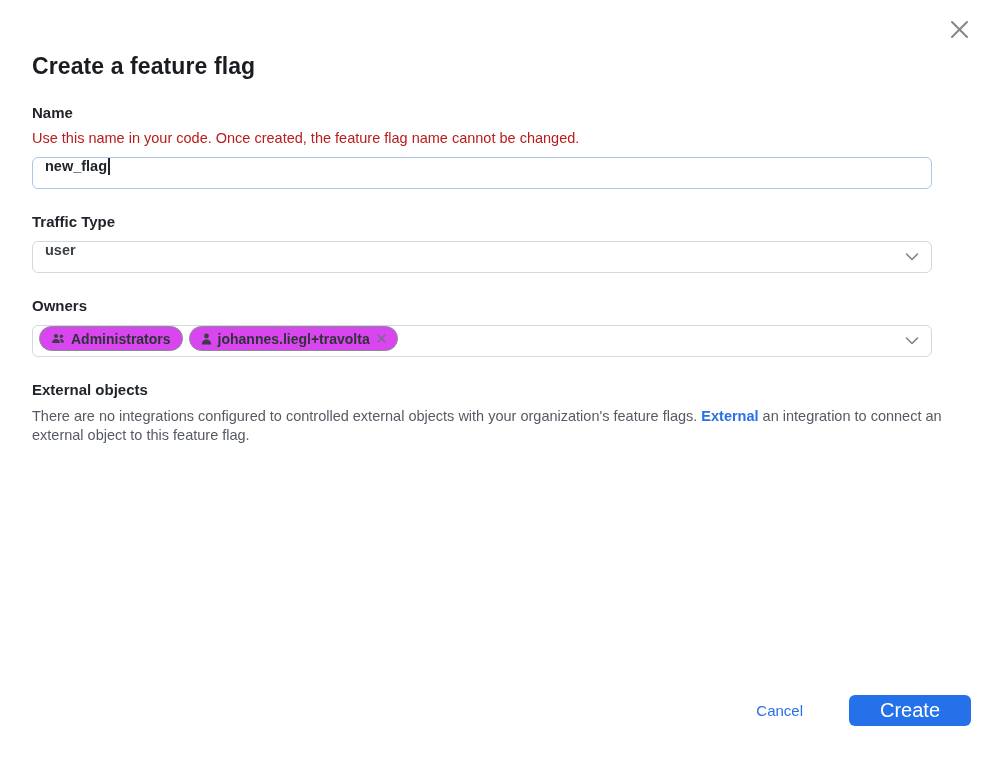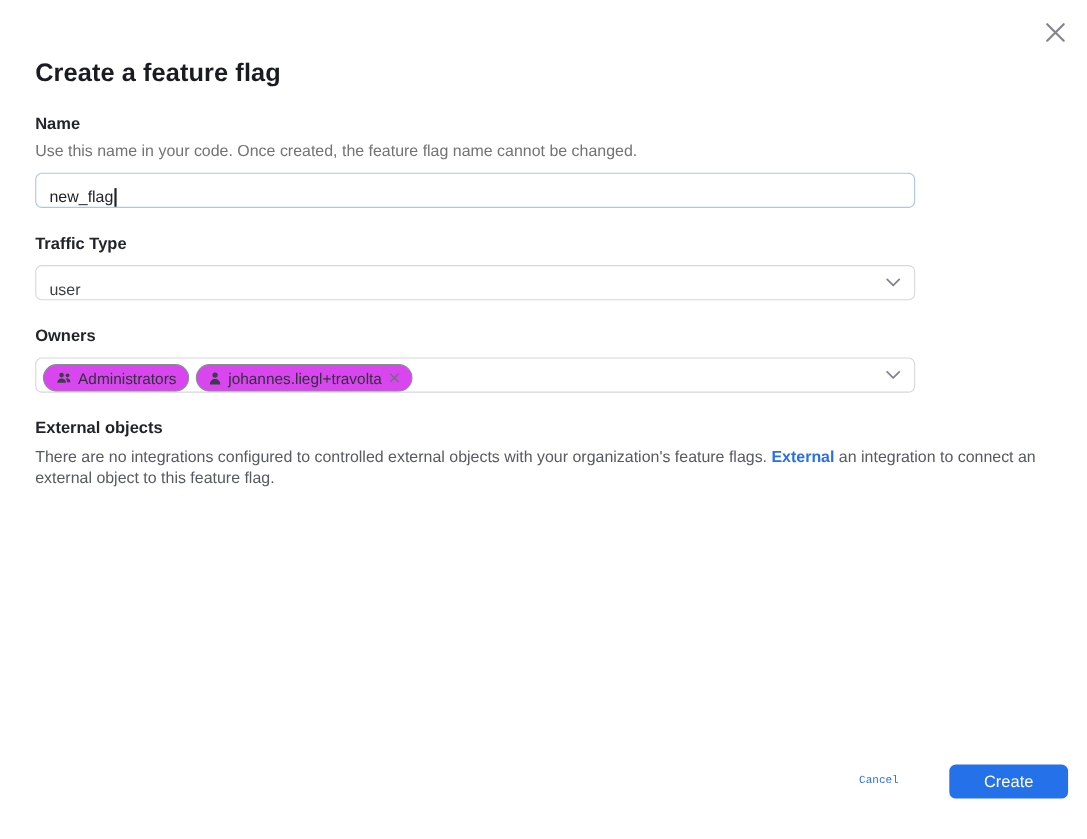--- a/index.html
+++ b/index.html
@@ -38,36 +38,37 @@
     line-height: 18px;
   }
   .optional {
     font-weight: 400;
     color: #6b7079;
     font-size: 14.5px;
   }
   .field-help {
     margin-top: 7px;
     font-size: 14.5px;
-    color: #737373;
+    color: #b91c1c;
     line-height: 18px;
   }
 
   .text-input, .select-box {
     margin-top: 10px;
-    width: 800px;
+    width: 900px;
     height: 32px;
     border: 1px solid #d5d8dc;
     border-radius: 6px;
     background: #ffffff;
     display: flex;
-    align-items: flex-end;
+    align-items: flex-start;
     padding: 0 12px;
     font-size: 14.5px;
     position: relative;
+    font-weight: bold;
   }
   .text-input.focused { border-color: #a9c6ef; }
   .input-value { color: #21252b; }
   .caret {
     display: inline-block;
     width: 1.5px; height: 17px;
     background: #21252b;
     margin-left: 1px;
     vertical-align: middle;
   }
@@ -120,32 +121,32 @@
     position: absolute;
     right: 17px;
     top: 695px;
     display: flex;
     align-items: center;
     gap: 46px;
   }
   .cancel-link {
     background: none; border: none;
     color: #2970e8;
-    font-size: 10px;
-    font-family: Liberation Mono, monospace;
+    font-size: 15px;
+    font-family: Liberation Sans, sans-serif;
     cursor: pointer;
   }
   .create-btn {
-    width: 108px;
+    width: 122px;
     height: 31px;
     background: #2571e9;
     color: #ffffff;
     border: none;
     border-radius: 6px;
-    font-size: 15px;
+    font-size: 20px;
     font-family: inherit;
     cursor: pointer;
   }
 </style>
 </head>
 <body>
 
 <div class="modal">
 
   <button class="close-btn">

